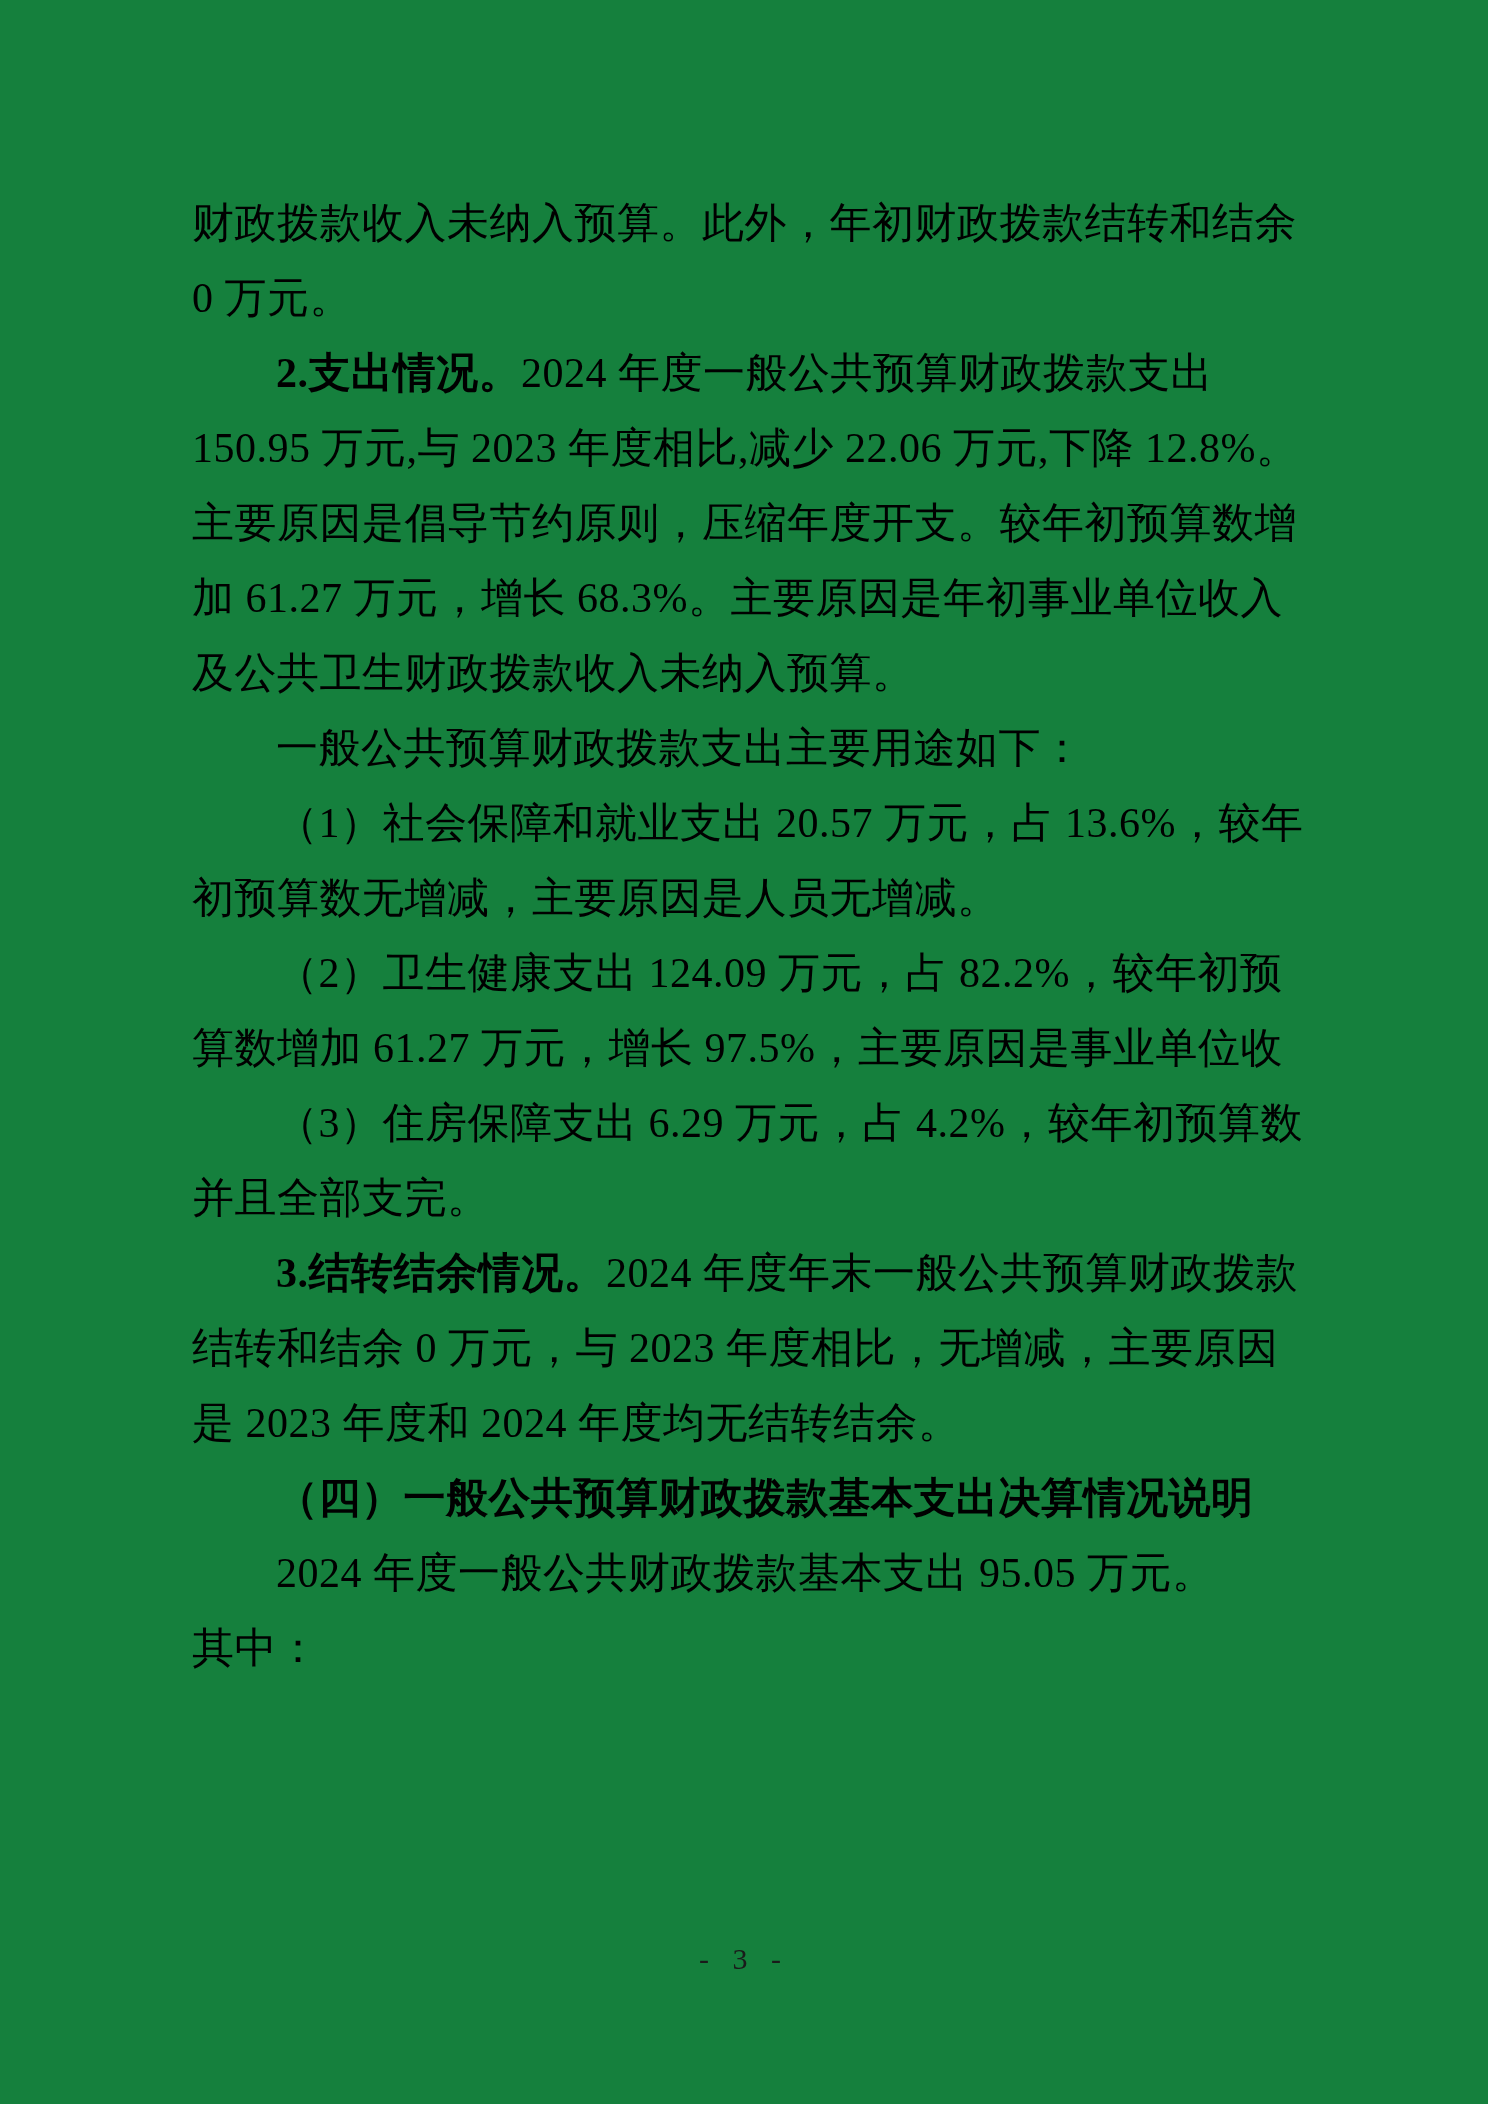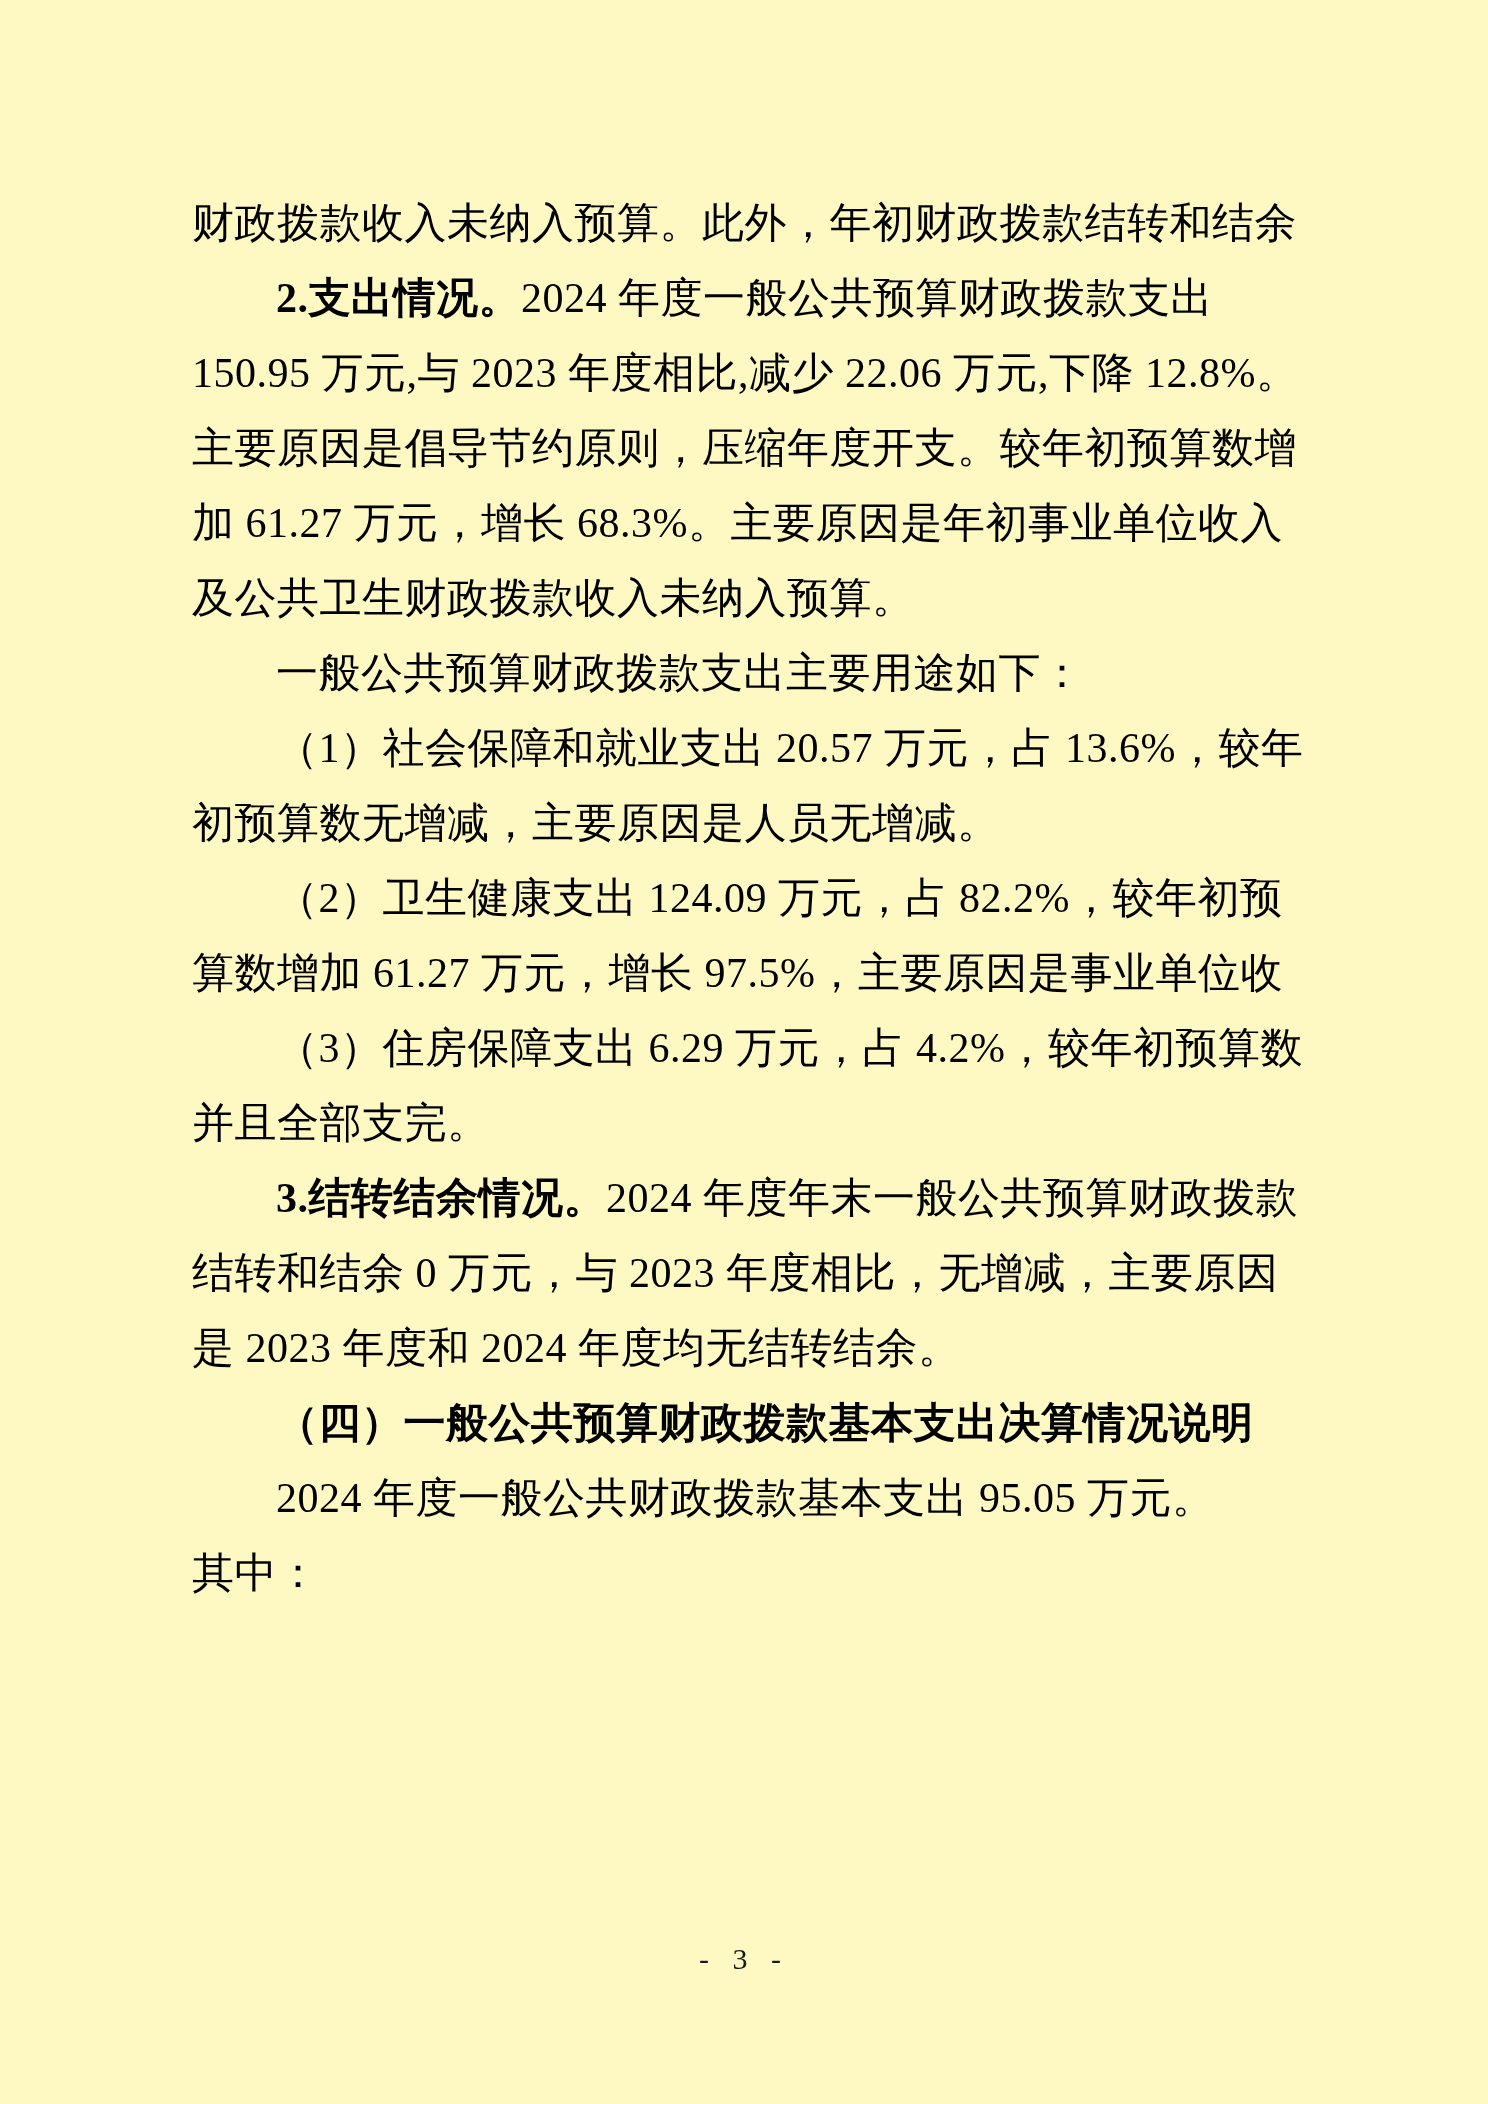--- a/index.html
+++ b/index.html
@@ -4,21 +4,21 @@
 <style>
   html, body {
     margin: 0;
     padding: 0;
     background: #ffffff;
   }
   .page {
     position: relative;
     width: 1488px;
     height: 2104px;
-    background: #fef9c3;
+    background: #15803d;
     font-family: "Liberation Serif", "DejaVu Serif", serif;
     color: #000000;
     overflow: hidden;
   }
   .content {
     position: absolute;
     left: 192px;
     top: 186px;
     width: 1132px;
   }
@@ -47,20 +47,21 @@
     color: #1a1a1a;
   }
 </style>
 </head>
 <body>
 
 <div class="page">
   <div class="content">
 
     <div class="line"><span>财政拨款收入未纳入预算。此外，年初财政拨款结转和结余</span></div>
+    <div class="line"><span>0 万元。</span></div>
     <div class="line indent"><span class="b">2.支出情况。</span><span>2024 年度一般公共预算财政拨款支出</span></div>
     <div class="line"><span>150.95 万元,与 2023 年度相比,减少 22.06 万元,下降 12.8%。</span></div>
     <div class="line"><span>主要原因是倡导节约原则，压缩年度开支。较年初预算数增</span></div>
     <div class="line"><span>加 61.27 万元，增长 68.3%。主要原因是年初事业单位收入</span></div>
     <div class="line"><span>及公共卫生财政拨款收入未纳入预算。</span></div>
     <div class="line indent"><span>一般公共预算财政拨款支出主要用途如下：</span></div>
     <div class="line indent"><span>（1）社会保障和就业支出 20.57 万元，占 13.6%，较年</span></div>
     <div class="line"><span>初预算数无增减，主要原因是人员无增减。</span></div>
     <div class="line indent"><span>（2）卫生健康支出 124.09 万元，占 82.2%，较年初预</span></div>
     <div class="line"><span>算数增加 61.27 万元，增长 97.5%，主要原因是事业单位收</span></div>

